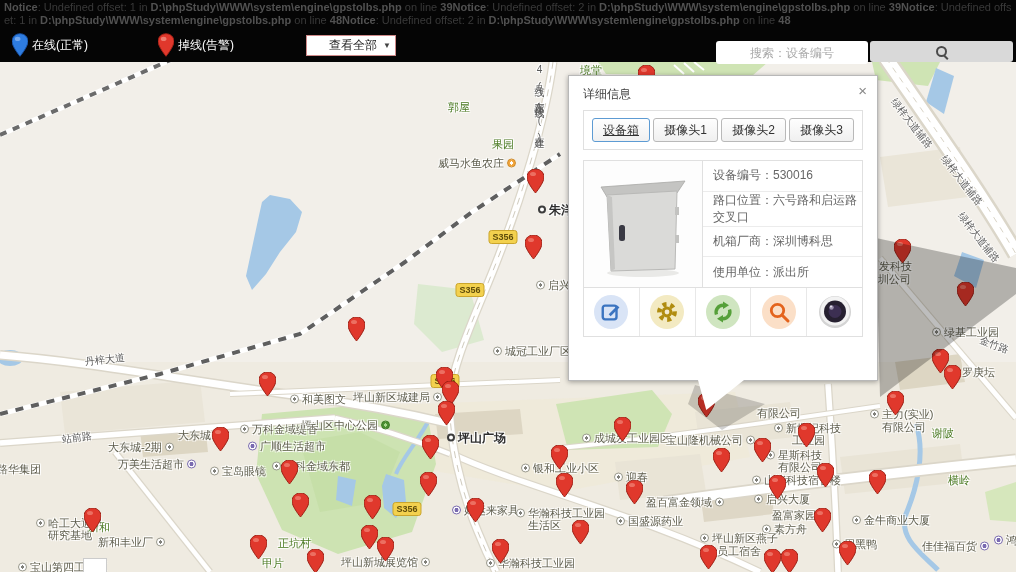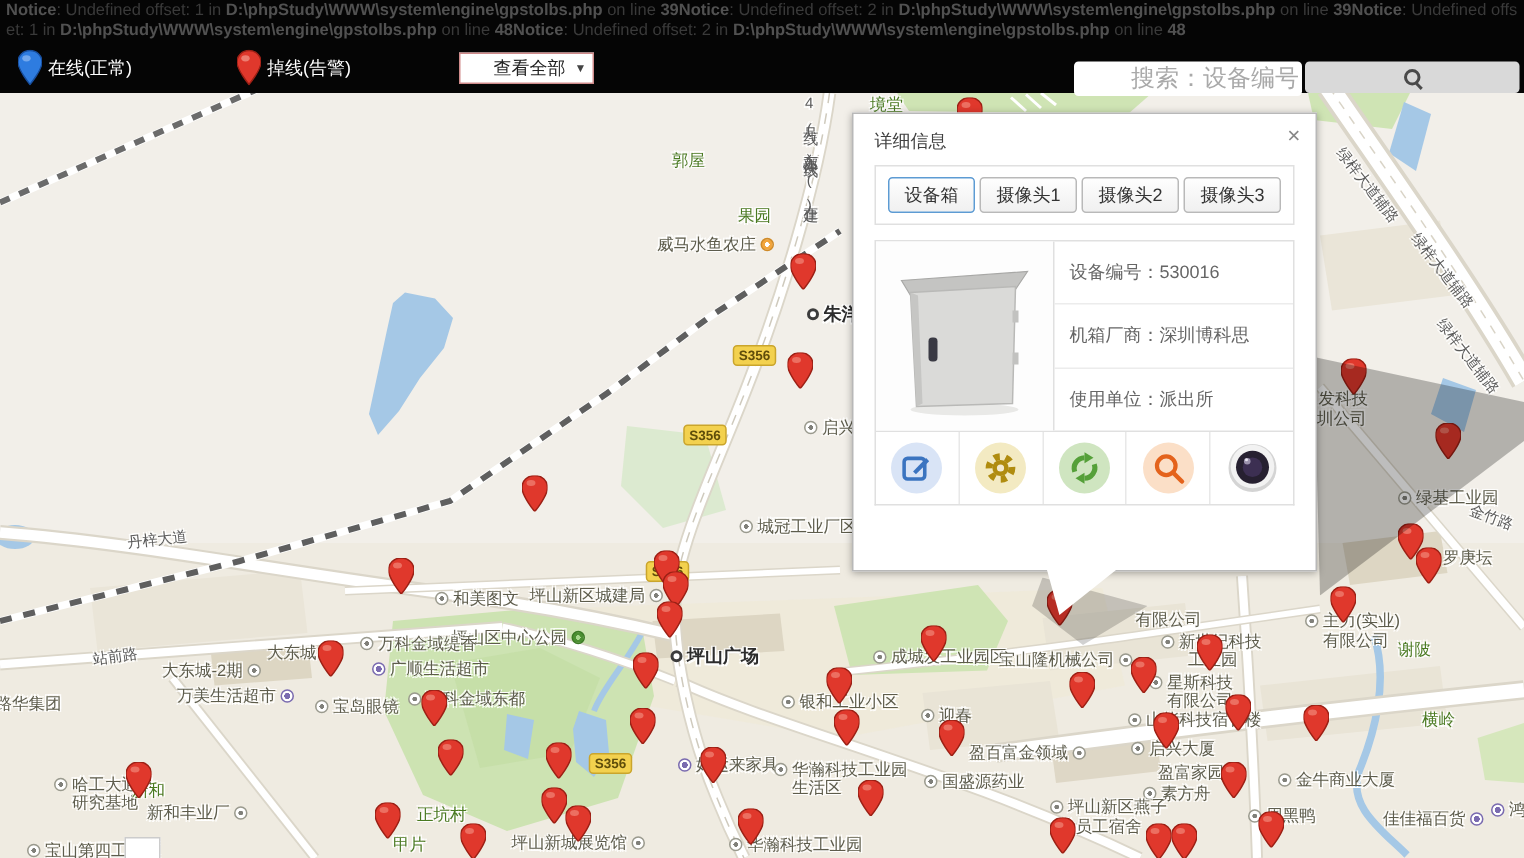--- a/index.html
+++ b/index.html
@@ -9,22 +9,22 @@
   #notices .nb{font-weight:bold;color:#515151;}
   #toolbar{position:absolute;left:0;top:28px;width:1016px;height:34px;display:flex;align-items:center;}
   .legend{display:flex;align-items:center;color:#fff;font-size:12px;}
   .legend svg{margin-right:4px;}
   #legend-online{margin-left:12px;}
   #legend-offline{margin-left:70px;}
   #filter-select{margin-left:72px;width:62px;height:19px;background:#fff;border:1px solid #cf8a8a;
     font-size:12px;color:#222;display:flex;align-items:center;padding:0 4px 0 22px;cursor:pointer;justify-content:space-between;}
   #filter-select .arr{font-size:8px;color:#444;}
   #searchwrap{position:absolute;right:3px;top:13px;display:flex;}
-  #search-input{width:148px;height:21px;border:none;border-radius:3px;background:#fff;text-align:right;
-    font-size:16px;color:#444;outline:none;}
+  #search-input{width:148px;height:21px;border:none;border-radius:3px;background:#fff;text-align:center;
+    font-size:12px;color:#444;outline:none;}
   #search-input::placeholder{color:#a9a9a9;}
   #search-btn{width:143px;height:21px;margin-left:2px;border:none;border-radius:3px;background:#d9d9d9;
     display:flex;align-items:center;justify-content:center;cursor:pointer;}
   .mag{position:relative;width:14px;height:14px;display:inline-block;}
   .mag::before{content:"";position:absolute;left:1px;top:1px;width:7px;height:7px;border:2px solid #4a4a4a;border-radius:50%;}
   .mag::after{content:"";position:absolute;left:10px;top:10px;width:5px;height:2px;background:#4a4a4a;
     transform:rotate(45deg);transform-origin:0 0;}
   #map{position:absolute;left:0;top:62px;width:1016px;height:510px;background:#f2efe9;overflow:hidden;cursor:grab;}
   #basemap{position:absolute;left:0;top:0;z-index:1;}
   .lbl{position:absolute;transform:translateY(-50%);white-space:nowrap;font-size:11px;z-index:2;
@@ -49,21 +49,21 @@
   #whitebox{position:absolute;left:83px;top:496px;width:22px;height:14px;background:#fff;border:1px solid #ccc;z-index:4;}
   #popup{position:absolute;left:568px;top:13px;width:310px;height:306px;background:#fff;border:1px solid #b8b8b8;
     box-shadow:0 1px 5px rgba(0,0,0,.35);z-index:10;box-sizing:border-box;padding:10px 14px;}
   #tail{position:absolute;left:698px;top:318px;width:46px;height:30px;background:#fff;
     clip-path:polygon(0 0,100% 0,18% 100%);z-index:11;}
   .pp-title{font-size:12px;color:#404040;margin-bottom:7px;}
   .pp-close{position:absolute;right:10px;top:7px;font-size:15px;color:#888;cursor:pointer;line-height:15px;}
   .pp-tabs{border:1px solid #e0e0e0;padding:7px 8px;display:flex;justify-content:space-between;}
   .tab{height:24px;padding:0 10px;font-size:12px;color:#333;background:linear-gradient(#fefefe,#f0f0f0);
     border:1px solid #b9b9b9;border-radius:3px;min-width:56px;cursor:pointer;font-family:inherit;}
-  .tab.active{border-color:#5d9bd3;}
+  .tab.active{border-color:#5d9bd3;text-decoration:underline;}
   .pp-info{margin-top:10px;border:1px solid #e0e0e0;display:flex;height:126px;}
   .pp-img{width:118px;border-right:1px solid #e0e0e0;display:flex;align-items:center;justify-content:center;background:#fdfdfd;}
   .pp-rows{flex:1;margin:0;padding:0;list-style:none;display:flex;flex-direction:column;}
   .pp-rows li{flex:1;display:flex;align-items:center;padding-left:10px;font-size:12px;color:#666;border-bottom:1px solid #ececec;}
   .pp-rows li:last-child{border-bottom:none;}
   .pp-ophead{margin-top:10px;border:1px solid #e0e0e0;padding:6px 8px;font-size:12px;color:#333;}
   .pp-ops{border:1px solid #e0e0e0;border-top:none;display:flex;height:48px;}
   .op{flex:1;display:flex;align-items:center;justify-content:center;border-right:1px solid #e8e8e8;cursor:pointer;}
   .op:last-child{border-right:none;}
   .opc{width:34px;height:34px;border-radius:50%;display:flex;align-items:center;justify-content:center;}
@@ -437,20 +437,21 @@
             <polygon points="4,18 88,12 80,24 10,28" fill="#c4c4c2" stroke="#a8a8a6" stroke-width="0.8"></polygon>
             <polygon points="10,26 80,22 78,100 14,102" fill="#dadad8" stroke="#b9b9b7" stroke-width="1"></polygon>
             <polygon points="10,26 14,102 18,100 15,28" fill="#c6c6c4"></polygon>
             <rect x="22" y="56" width="6" height="16" rx="2.5" fill="#3a3a44"></rect>
             <rect x="78" y="38" width="4" height="8" fill="#c2c2c0"></rect>
             <rect x="78" y="66" width="4" height="8" fill="#c2c2c0"></rect>
           </svg>
         </div>
         <ul class="pp-rows" id="inforows">
             <li>设备编号：530016</li>
+            <li>路口位置：六号路和启运路交叉口</li>
             <li>机箱厂商：深圳博科思</li>
             <li>使用单位：派出所</li>
           </ul>
       </div>
       <div class="pp-ops" id="ops">
           <div class="op">
             <div class="opc op-edit">
               <svg width="22" height="22" viewBox="0 0 24 24">
                 <rect x="3" y="5" width="15" height="15" rx="2.5" fill="none" stroke="#3b74c0" stroke-width="2.6"></rect>
                 <path d="M9.5 14.5 L19 4.8 L21.2 7 L11.6 16.6 Z" fill="#3b74c0"></path>

